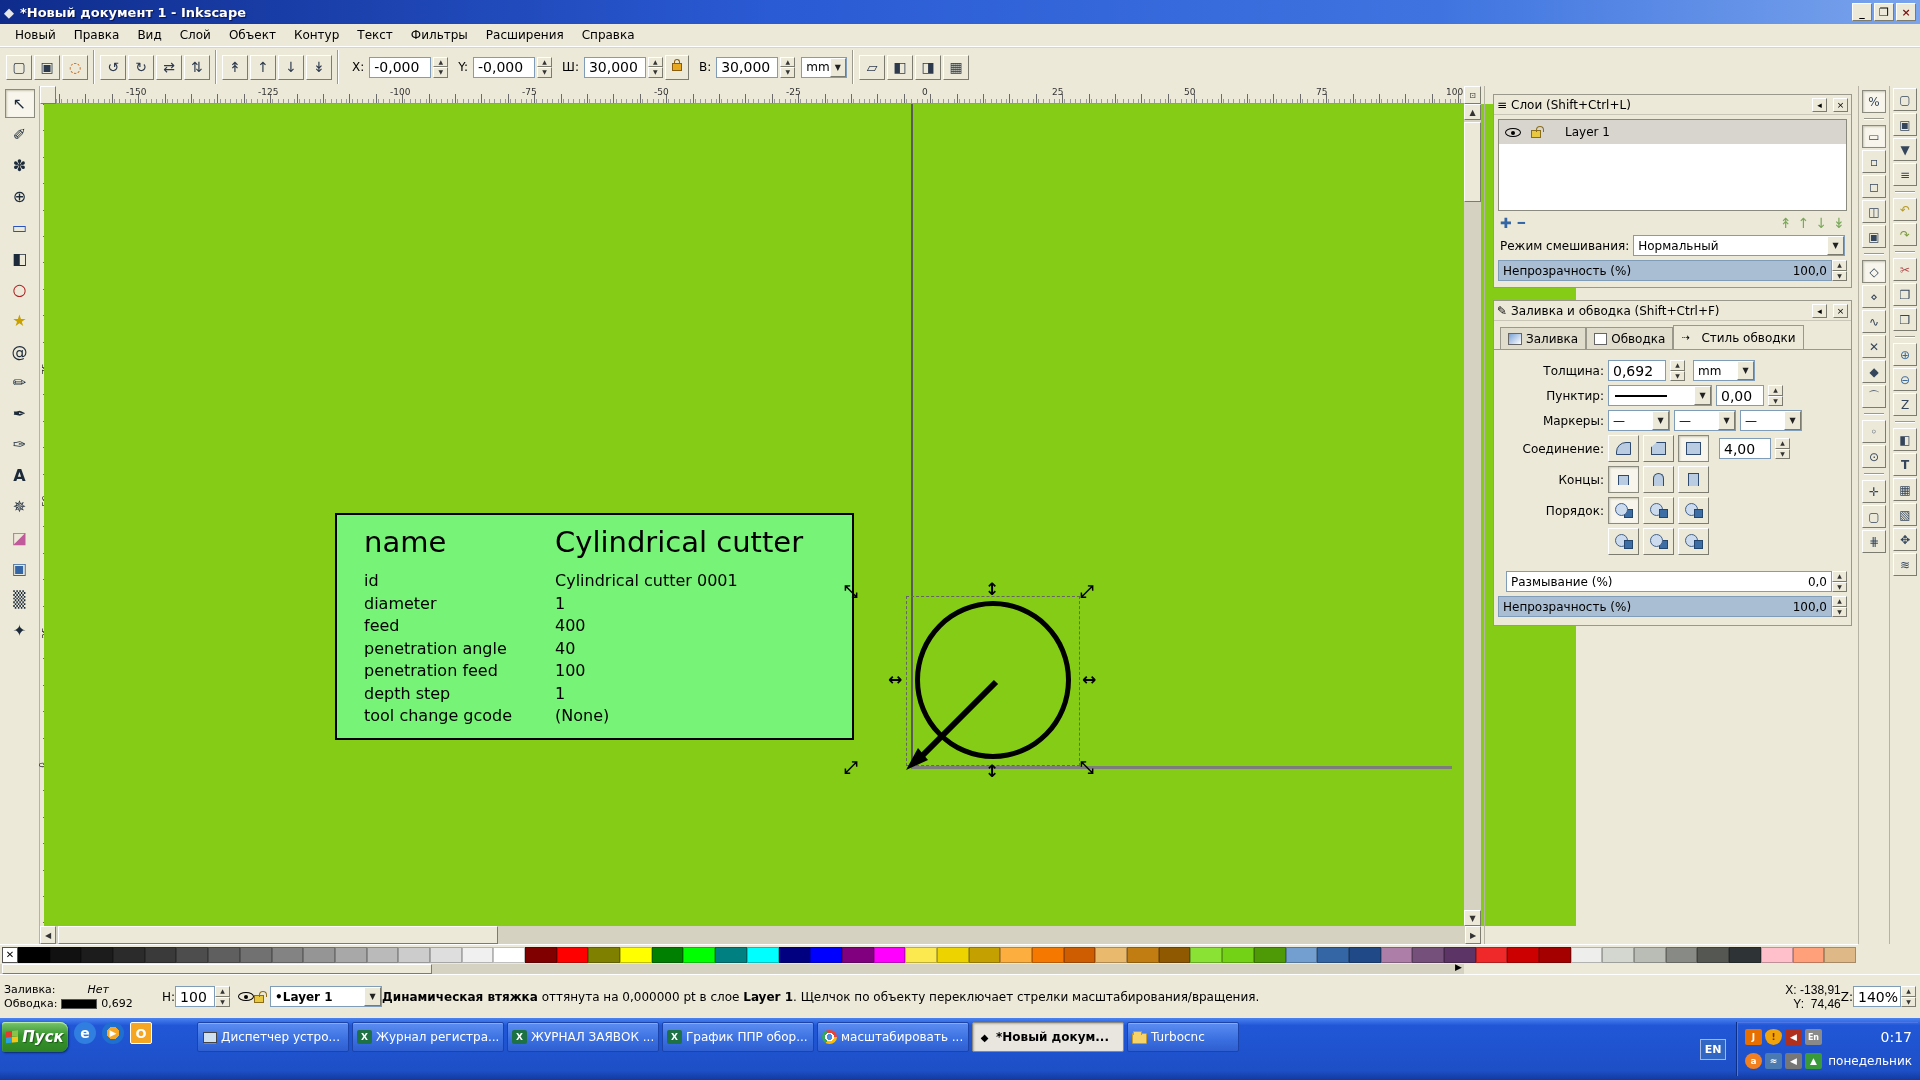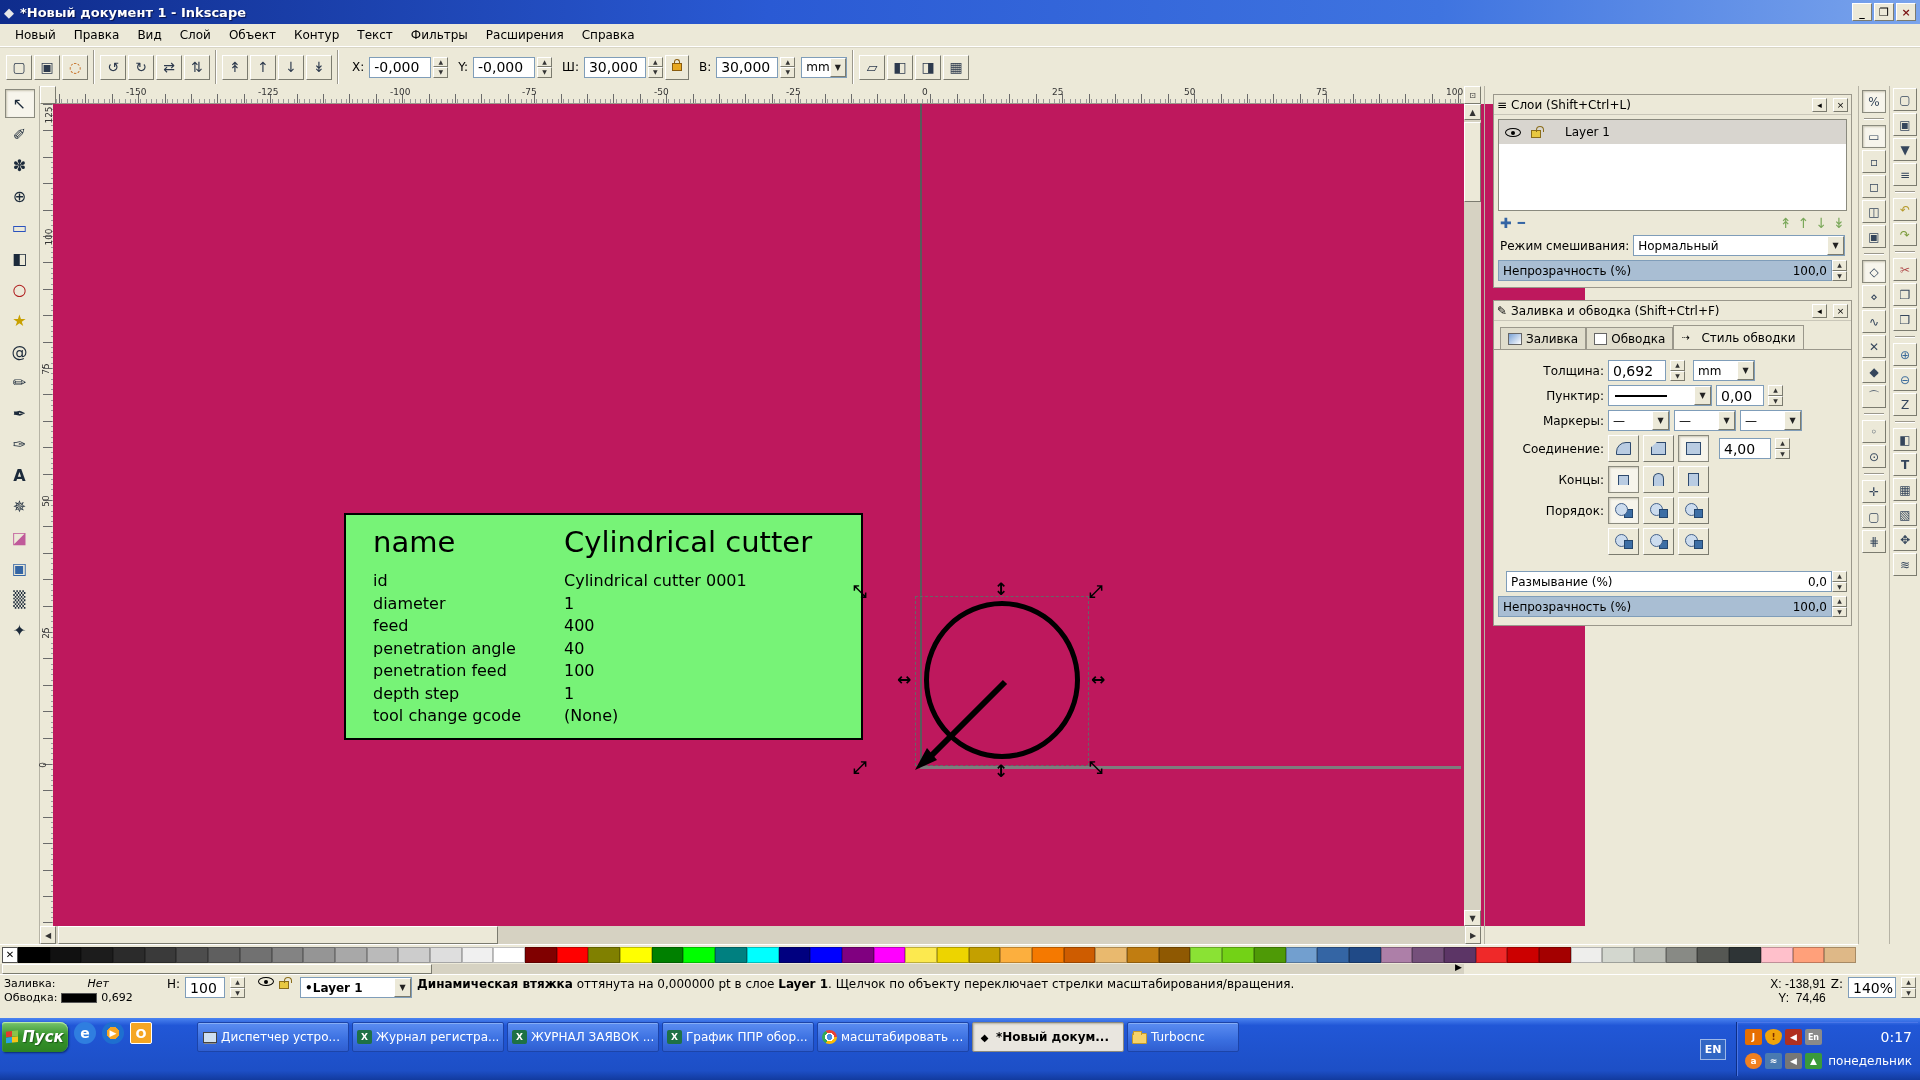--- a/index.html
+++ b/index.html
@@ -28,21 +28,21 @@
 .tbtn{width:26px;height:25px;display:flex;align-items:center;justify-content:center;font-size:14px;color:#2d3a4d}
 .lbl{margin:0 3px 0 8px}
 
 #toolbox{left:0;top:86px;width:40px;height:858px;border-right:1px solid #b6b3a5;display:flex;flex-direction:column;align-items:center;padding-top:3px;gap:2px}
 .tool{width:30px;height:29px;display:flex;align-items:center;justify-content:center;font-size:16px;color:#1c2a3a}
 
 #hruler{left:56px;top:86px;width:1408px;height:18px;background:#ece9d8;border-bottom:1px solid #9a978b;background-image:repeating-linear-gradient(90deg,#6b6b6b 0 1px,transparent 1px 26.4px),repeating-linear-gradient(90deg,#9a9a9a 0 1px,transparent 1px 5.28px);background-size:100% 9px,100% 4px;background-position:left 3px bottom,left bottom;background-repeat:repeat-x}
 #vruler{left:40px;top:104px;width:16px;height:822px;background:#ece9d8;border-right:1px solid #9a978b;background-image:repeating-linear-gradient(180deg,#6b6b6b 0 1px,transparent 1px 26.4px),repeating-linear-gradient(180deg,#9a9a9a 0 1px,transparent 1px 5.28px);background-size:9px 100%,4px 100%;background-position:right 3px top,right top;background-repeat:repeat-y}
 .rlbl{position:absolute;font-size:9px;color:#333;top:1px}
 .rlblv{position:absolute;font-size:9px;color:#333;left:0;transform:rotate(-90deg);transform-origin:center}
-#canvas{left:53px;top:104px;width:1532px;height:822px;background:#be185d;overflow:hidden}
+#canvas{left:44px;top:104px;width:1532px;height:822px;background:#84cc16;overflow:hidden}
 
 #gtable{left:291px;top:409px;width:519px;height:227px;background:#77f377;border:2px solid #000;padding:10px 0 0 27px}
 #gtable .trow{display:flex;height:22.5px;font-size:16px}
 #gtable .tk{width:191px}
 #gtable .hrow{height:40px;font-size:29px;margin-bottom:6px}
 
 #selbox{left:862px;top:492px;width:174px;height:170px;border:1px dashed #666}
 .hdl{position:absolute;font-size:17px;font-weight:bold;color:#000;line-height:14px}
 #circle{left:871px;top:497px;width:156px;height:158px;border:5px solid #000;border-radius:50%;background:transparent}
 #coordtext{left:903px;top:551px;font-size:56px;letter-spacing:-1px;white-space:nowrap}
@@ -70,21 +70,21 @@
 
 #snapbar{left:1858px;top:86px;width:31px;height:858px;border-left:1px solid #b6b3a5;display:flex;flex-direction:column;align-items:center;padding-top:4px;gap:2px}
 #cmdbar{left:1889px;top:86px;width:31px;height:858px;border-left:1px solid #b6b3a5;display:flex;flex-direction:column;align-items:center;padding-top:2px;gap:2px}
 .mini{width:24px;height:23px;display:flex;align-items:center;justify-content:center;font-size:12px;color:#35465c}
 
 #palette{left:0;top:944px;width:1858px;height:20px;display:flex;align-items:center;padding:1px 2px;gap:0;background:#ece9d8;border-top:1px solid #fff}
 .sw{flex:1;height:16px;border:1px solid rgba(0,0,0,.25)}
 .swnone{flex:none;width:16px;height:16px;background:#fff;border:1px solid #555;font-size:10px;display:flex;align-items:center;justify-content:center}
 #palscroll{left:0;top:964px;width:1464px;height:10px;background:#d6d2c2}
 
-#statusbar{left:0;top:974px;width:1920px;height:44px;border-top:1px solid #fff;display:flex;padding:2px 4px;gap:5px}
+#statusbar{left:0;top:974px;width:1920px;height:44px;border-top:1px solid #fff;display:flex;align-items:center;padding:2px 4px;}
 .fsblock{width:158px;font-size:11px;line-height:14px}
 .fsrow{display:flex;align-items:center;gap:4px}
 .swatch{width:36px;height:10px;background:#000;border:1px solid #555}
 .eye{width:16px;height:9px;border:1px solid #000;border-radius:50%;position:relative}
 .eye:after{content:"";position:absolute;left:5px;top:2px;width:4px;height:4px;border-radius:50%;background:#000}
 .lock{width:10px;height:8px;background:#e8c840;border:1px solid #8a6d1a;position:relative;margin-top:4px}
 .lock:after{content:"";position:absolute;left:4px;top:-5px;width:6px;height:5px;border:1.5px solid #8a6d1a;border-bottom:none;border-radius:4px 4px 0 0}
 .msg{font-size:12px;white-space:nowrap;overflow:hidden}
 .xy{font-family:Liberation Sans, sans-serif;font-size:12px;line-height:14px;text-align:right}
 

